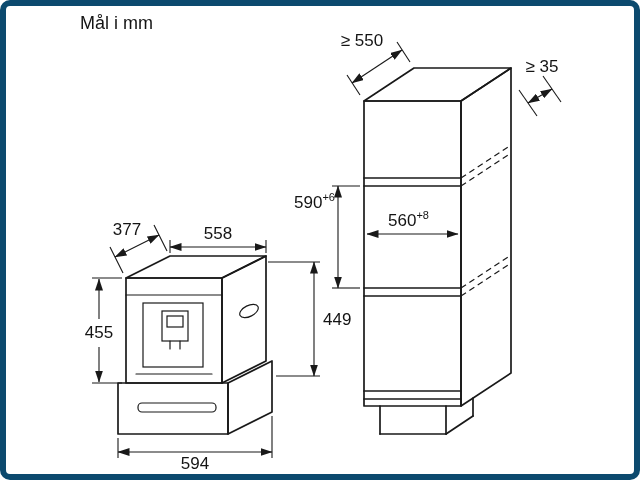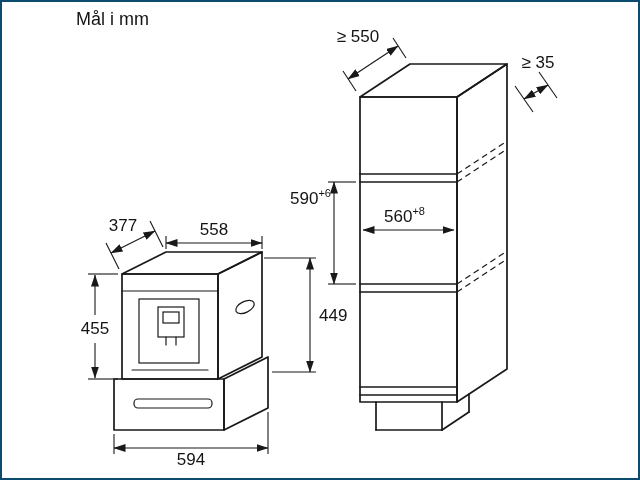--- a/index.html
+++ b/index.html
@@ -1,18 +1,18 @@
 <!DOCTYPE html>
 <html><head>
 <meta charset="utf-8">
 <style>
   html,body{margin:0;padding:0;background:#ffffff;}
   .frame{
     position:relative;width:640px;height:480px;box-sizing:border-box;
-    background:#ffffff;border:2px solid #0c4a6e;border-radius:0;overflow:hidden;
+    background:#ffffff;border:6px solid #0c4a6e;border-radius:10px;overflow:hidden;
     font-family:"Liberation Sans","DejaVu Sans",sans-serif;
   }
   svg{display:block;}
   .obj{fill:none;stroke:#191919;stroke-width:1.7;stroke-linejoin:round;stroke-linecap:round;}
   .thin{fill:none;stroke:#191919;stroke-width:1.2;stroke-linecap:round;}
   .dash{fill:none;stroke:#191919;stroke-width:1.2;stroke-dasharray:6 4;}
   .dim{fill:none;stroke:#191919;stroke-width:1.1;}
   text{font-family:"Liberation Sans","DejaVu Sans",sans-serif;font-size:17px;fill:#141414;}
   .title{font-size:18px;}
   .sup{font-size:11px;}

